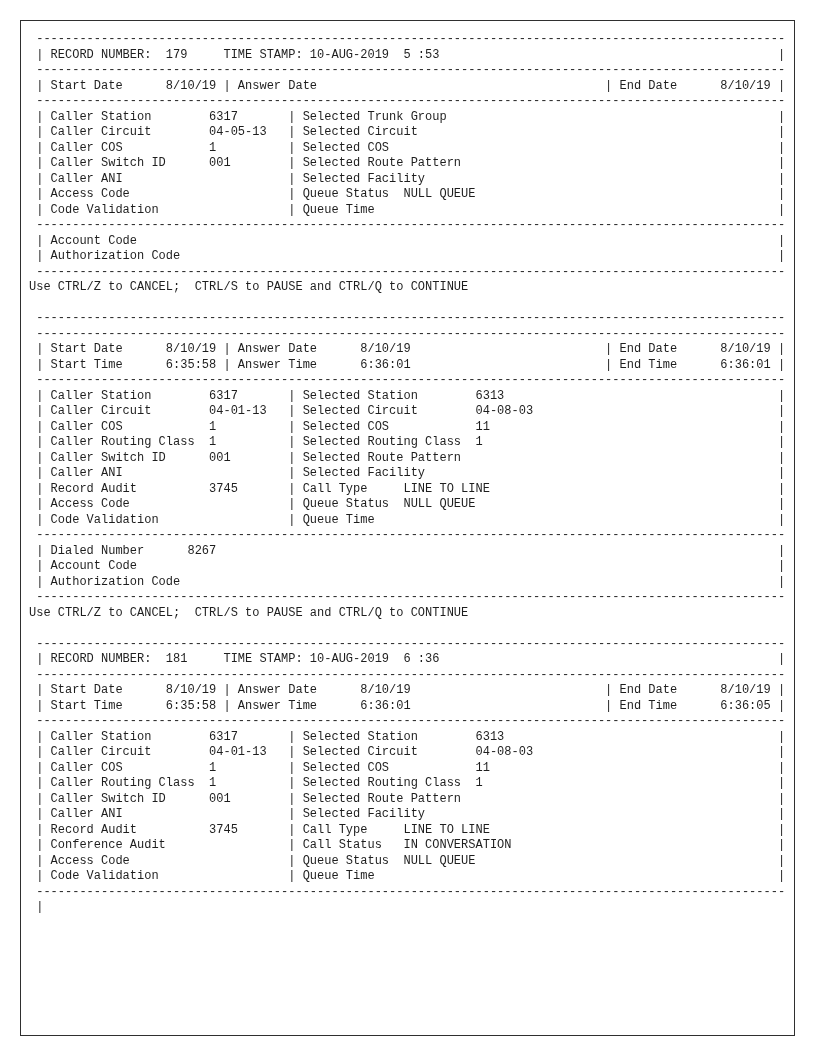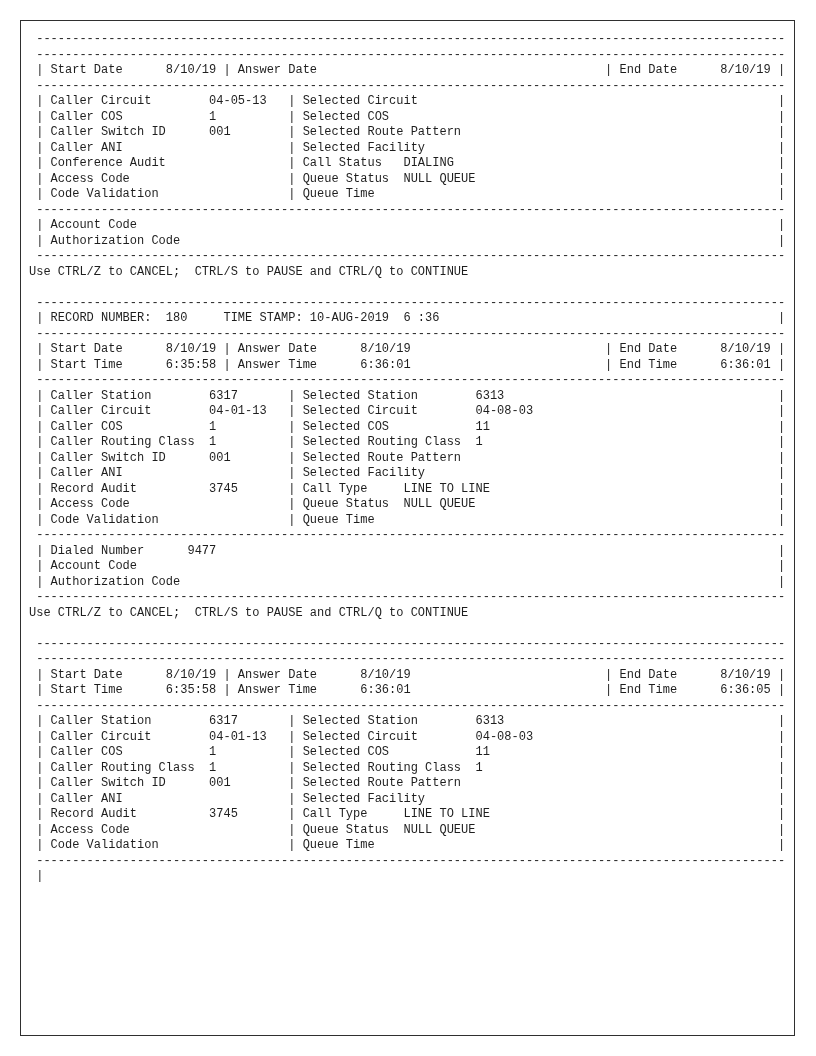--- a/index.html
+++ b/index.html
@@ -37,73 +37,75 @@
     letter-spacing: 0;
   }
 </style>
 </head>
 <body>
 
 <div class="sheet">
   <div class="terminal" id="terminal">
       <div>
         <div class="ln"> --------------------------------------------------------------------------------------------------------</div>
+        <div class="ln"> | RECORD NUMBER:  179     TIME STAMP: 10-AUG-2019  5 :53                                               |</div>
         <div class="ln"> --------------------------------------------------------------------------------------------------------</div>
         <div class="ln"> | Start Date      8/10/19 | Answer Date                                        | End Date      8/10/19 |</div>
         <div class="ln"> --------------------------------------------------------------------------------------------------------</div>
+        <div class="ln"> | Caller Station        6317       | Selected Trunk Group                                              |</div>
         <div class="ln"> | Caller Circuit        04-05-13   | Selected Circuit                                                  |</div>
         <div class="ln"> | Caller COS            1          | Selected COS                                                      |</div>
         <div class="ln"> | Caller Switch ID      001        | Selected Route Pattern                                            |</div>
         <div class="ln"> | Caller ANI                       | Selected Facility                                                 |</div>
-        <div class="ln"> | Conference Audit                 | Call Status   DIALING                                             |</div>
         <div class="ln"> | Access Code                      | Queue Status  NULL QUEUE                                          |</div>
         <div class="ln"> | Code Validation                  | Queue Time                                                        |</div>
         <div class="ln"> --------------------------------------------------------------------------------------------------------</div>
         <div class="ln"> | Account Code                                                                                         |</div>
         <div class="ln"> | Authorization Code                                                                                   |</div>
         <div class="ln"> --------------------------------------------------------------------------------------------------------</div>
       </div>
       <div class="ln">Use CTRL/Z to CANCEL;  CTRL/S to PAUSE and CTRL/Q to CONTINUE</div>
       <div class="ln"> </div>
       <div>
         <div class="ln"> --------------------------------------------------------------------------------------------------------</div>
-        <div class="ln"> | RECORD NUMBER:  180     TIME STAMP: 10-AUG-2019  6 :36                                               |</div>
         <div class="ln"> --------------------------------------------------------------------------------------------------------</div>
         <div class="ln"> | Start Date      8/10/19 | Answer Date      8/10/19                           | End Date      8/10/19 |</div>
         <div class="ln"> | Start Time      6:35:58 | Answer Time      6:36:01                           | End Time      6:36:01 |</div>
         <div class="ln"> --------------------------------------------------------------------------------------------------------</div>
         <div class="ln"> | Caller Station        6317       | Selected Station        6313                                      |</div>
         <div class="ln"> | Caller Circuit        04-01-13   | Selected Circuit        04-08-03                                  |</div>
         <div class="ln"> | Caller COS            1          | Selected COS            11                                        |</div>
         <div class="ln"> | Caller Routing Class  1          | Selected Routing Class  1                                         |</div>
         <div class="ln"> | Caller Switch ID      001        | Selected Route Pattern                                            |</div>
         <div class="ln"> | Caller ANI                       | Selected Facility                                                 |</div>
         <div class="ln"> | Record Audit          3745       | Call Type     LINE TO LINE                                        |</div>
         <div class="ln"> | Access Code                      | Queue Status  NULL QUEUE                                          |</div>
         <div class="ln"> | Code Validation                  | Queue Time                                                        |</div>
         <div class="ln"> --------------------------------------------------------------------------------------------------------</div>
-        <div class="ln"> | Dialed Number      9477                                                                              |</div>
+        <div class="ln"> | Dialed Number      8267                                                                              |</div>
         <div class="ln"> | Account Code                                                                                         |</div>
         <div class="ln"> | Authorization Code                                                                                   |</div>
         <div class="ln"> --------------------------------------------------------------------------------------------------------</div>
       </div>
       <div class="ln">Use CTRL/Z to CANCEL;  CTRL/S to PAUSE and CTRL/Q to CONTINUE</div>
       <div class="ln"> </div>
       <div>
         <div class="ln"> --------------------------------------------------------------------------------------------------------</div>
+        <div class="ln"> | RECORD NUMBER:  181     TIME STAMP: 10-AUG-2019  6 :36                                               |</div>
         <div class="ln"> --------------------------------------------------------------------------------------------------------</div>
         <div class="ln"> | Start Date      8/10/19 | Answer Date      8/10/19                           | End Date      8/10/19 |</div>
         <div class="ln"> | Start Time      6:35:58 | Answer Time      6:36:01                           | End Time      6:36:05 |</div>
         <div class="ln"> --------------------------------------------------------------------------------------------------------</div>
         <div class="ln"> | Caller Station        6317       | Selected Station        6313                                      |</div>
         <div class="ln"> | Caller Circuit        04-01-13   | Selected Circuit        04-08-03                                  |</div>
         <div class="ln"> | Caller COS            1          | Selected COS            11                                        |</div>
         <div class="ln"> | Caller Routing Class  1          | Selected Routing Class  1                                         |</div>
         <div class="ln"> | Caller Switch ID      001        | Selected Route Pattern                                            |</div>
         <div class="ln"> | Caller ANI                       | Selected Facility                                                 |</div>
         <div class="ln"> | Record Audit          3745       | Call Type     LINE TO LINE                                        |</div>
+        <div class="ln"> | Conference Audit                 | Call Status   IN CONVERSATION                                     |</div>
         <div class="ln"> | Access Code                      | Queue Status  NULL QUEUE                                          |</div>
         <div class="ln"> | Code Validation                  | Queue Time                                                        |</div>
         <div class="ln"> --------------------------------------------------------------------------------------------------------</div>
       </div>
       <div class="ln"> |</div>
     </div>
 </div>
 
 </body></html>

